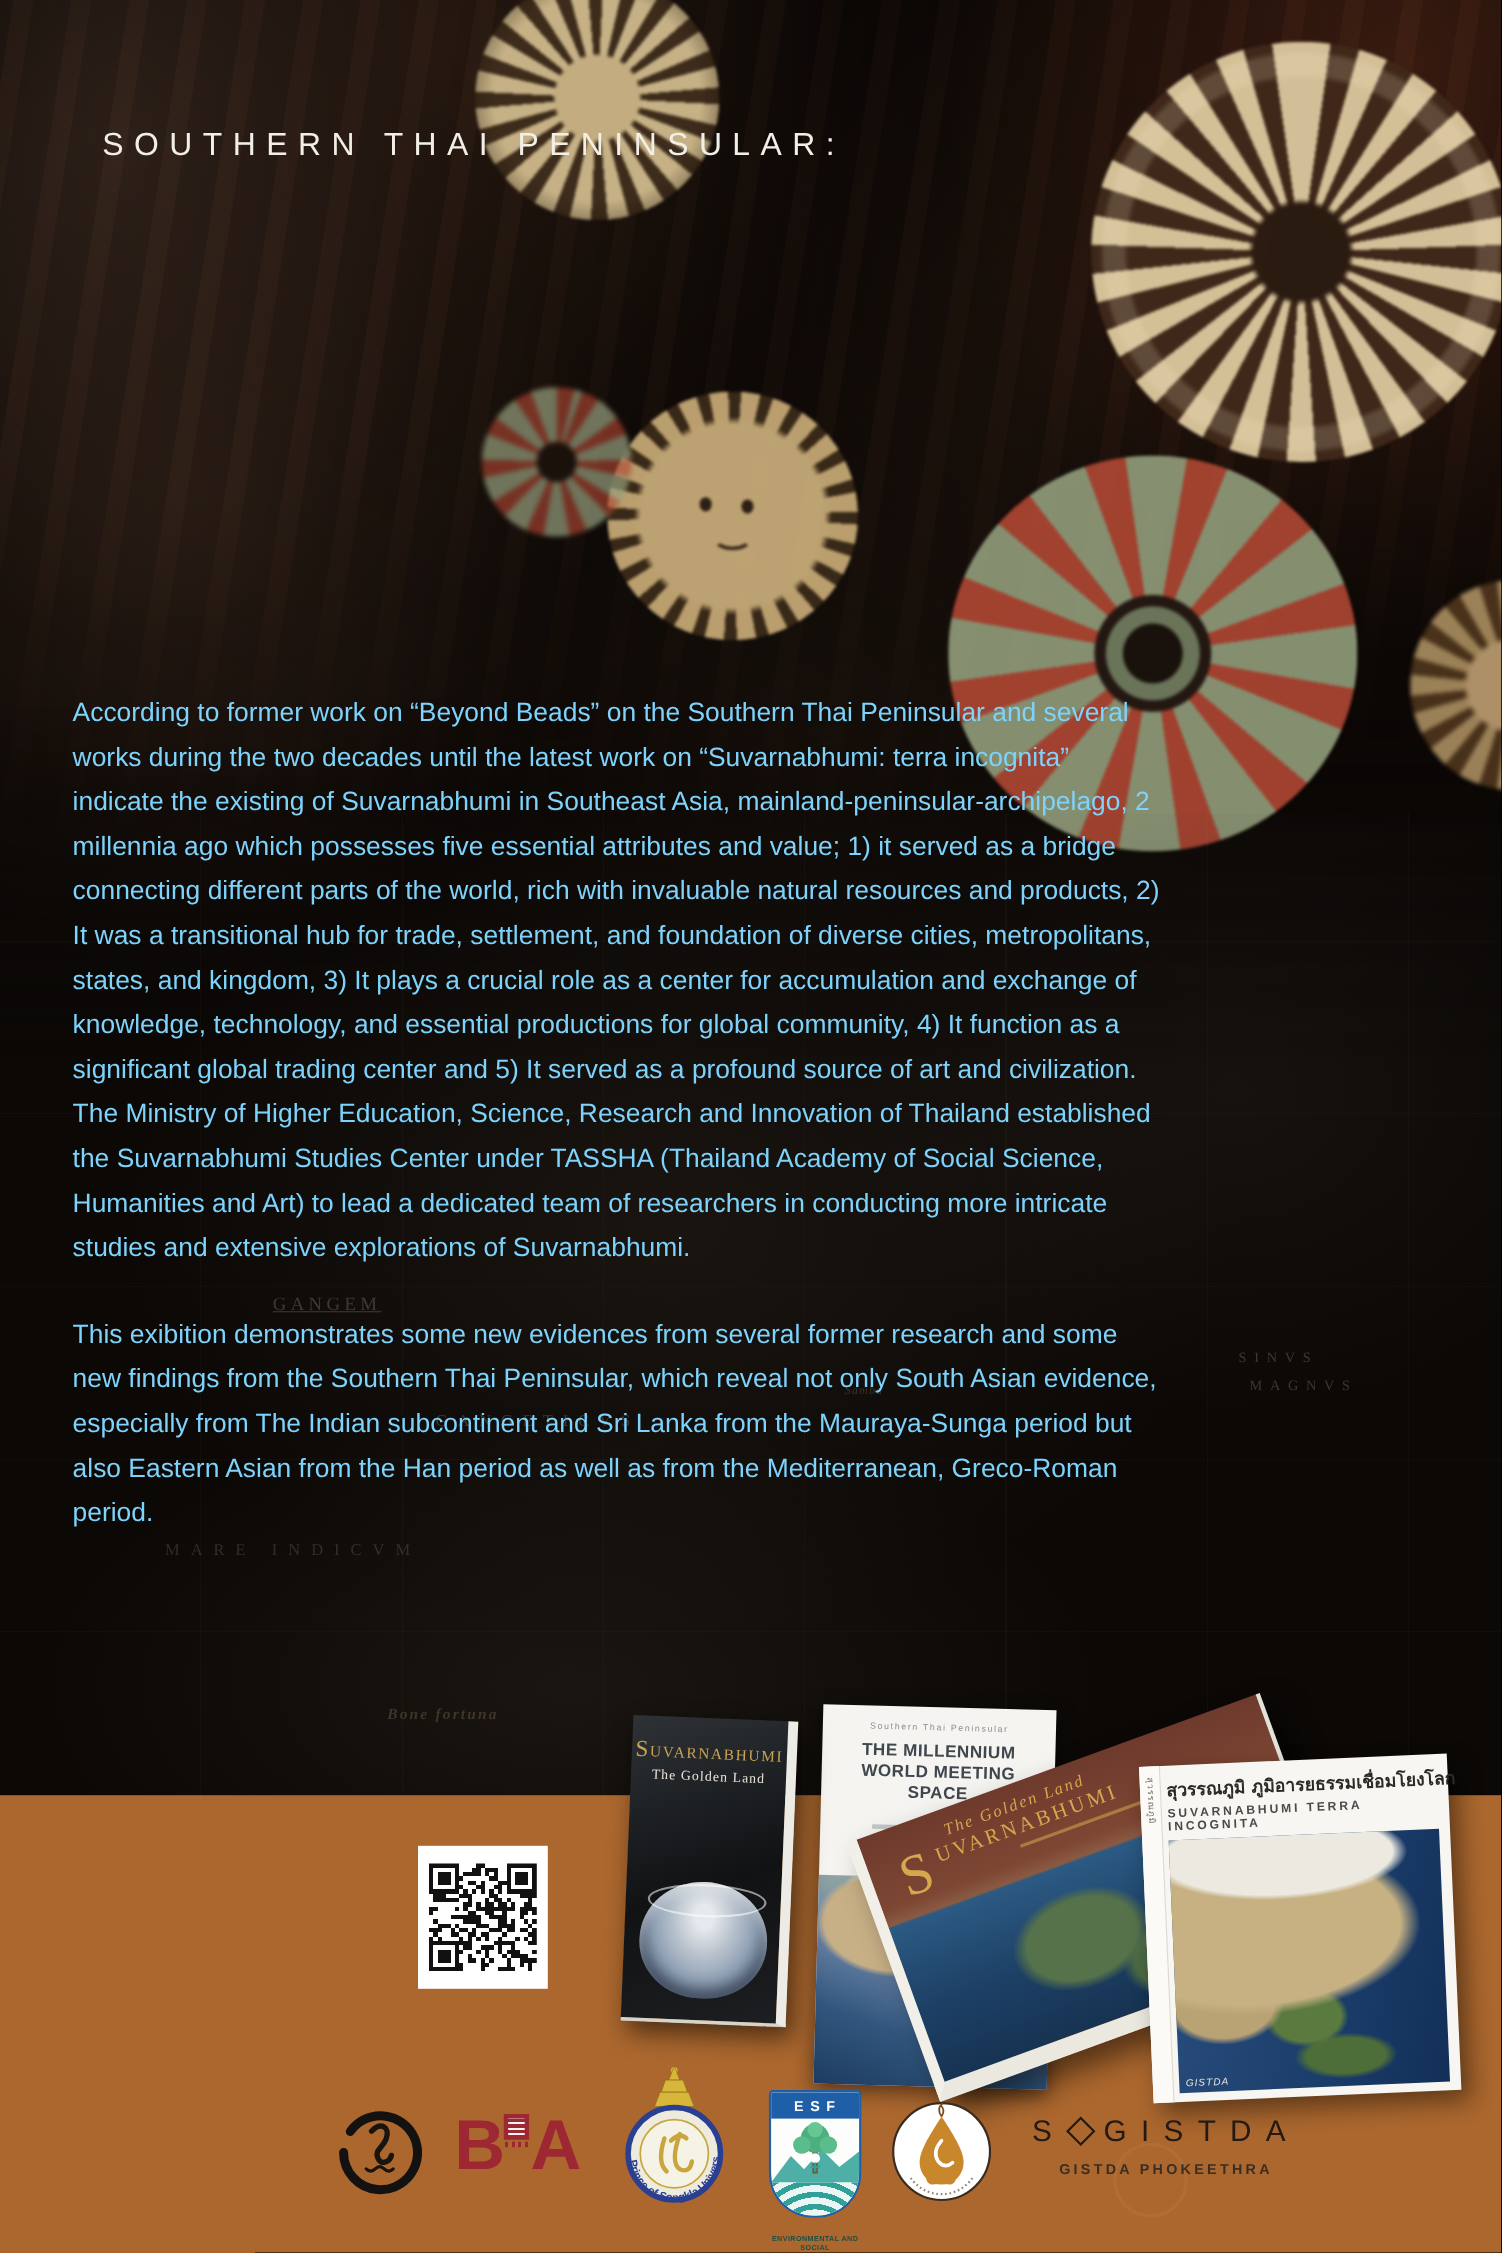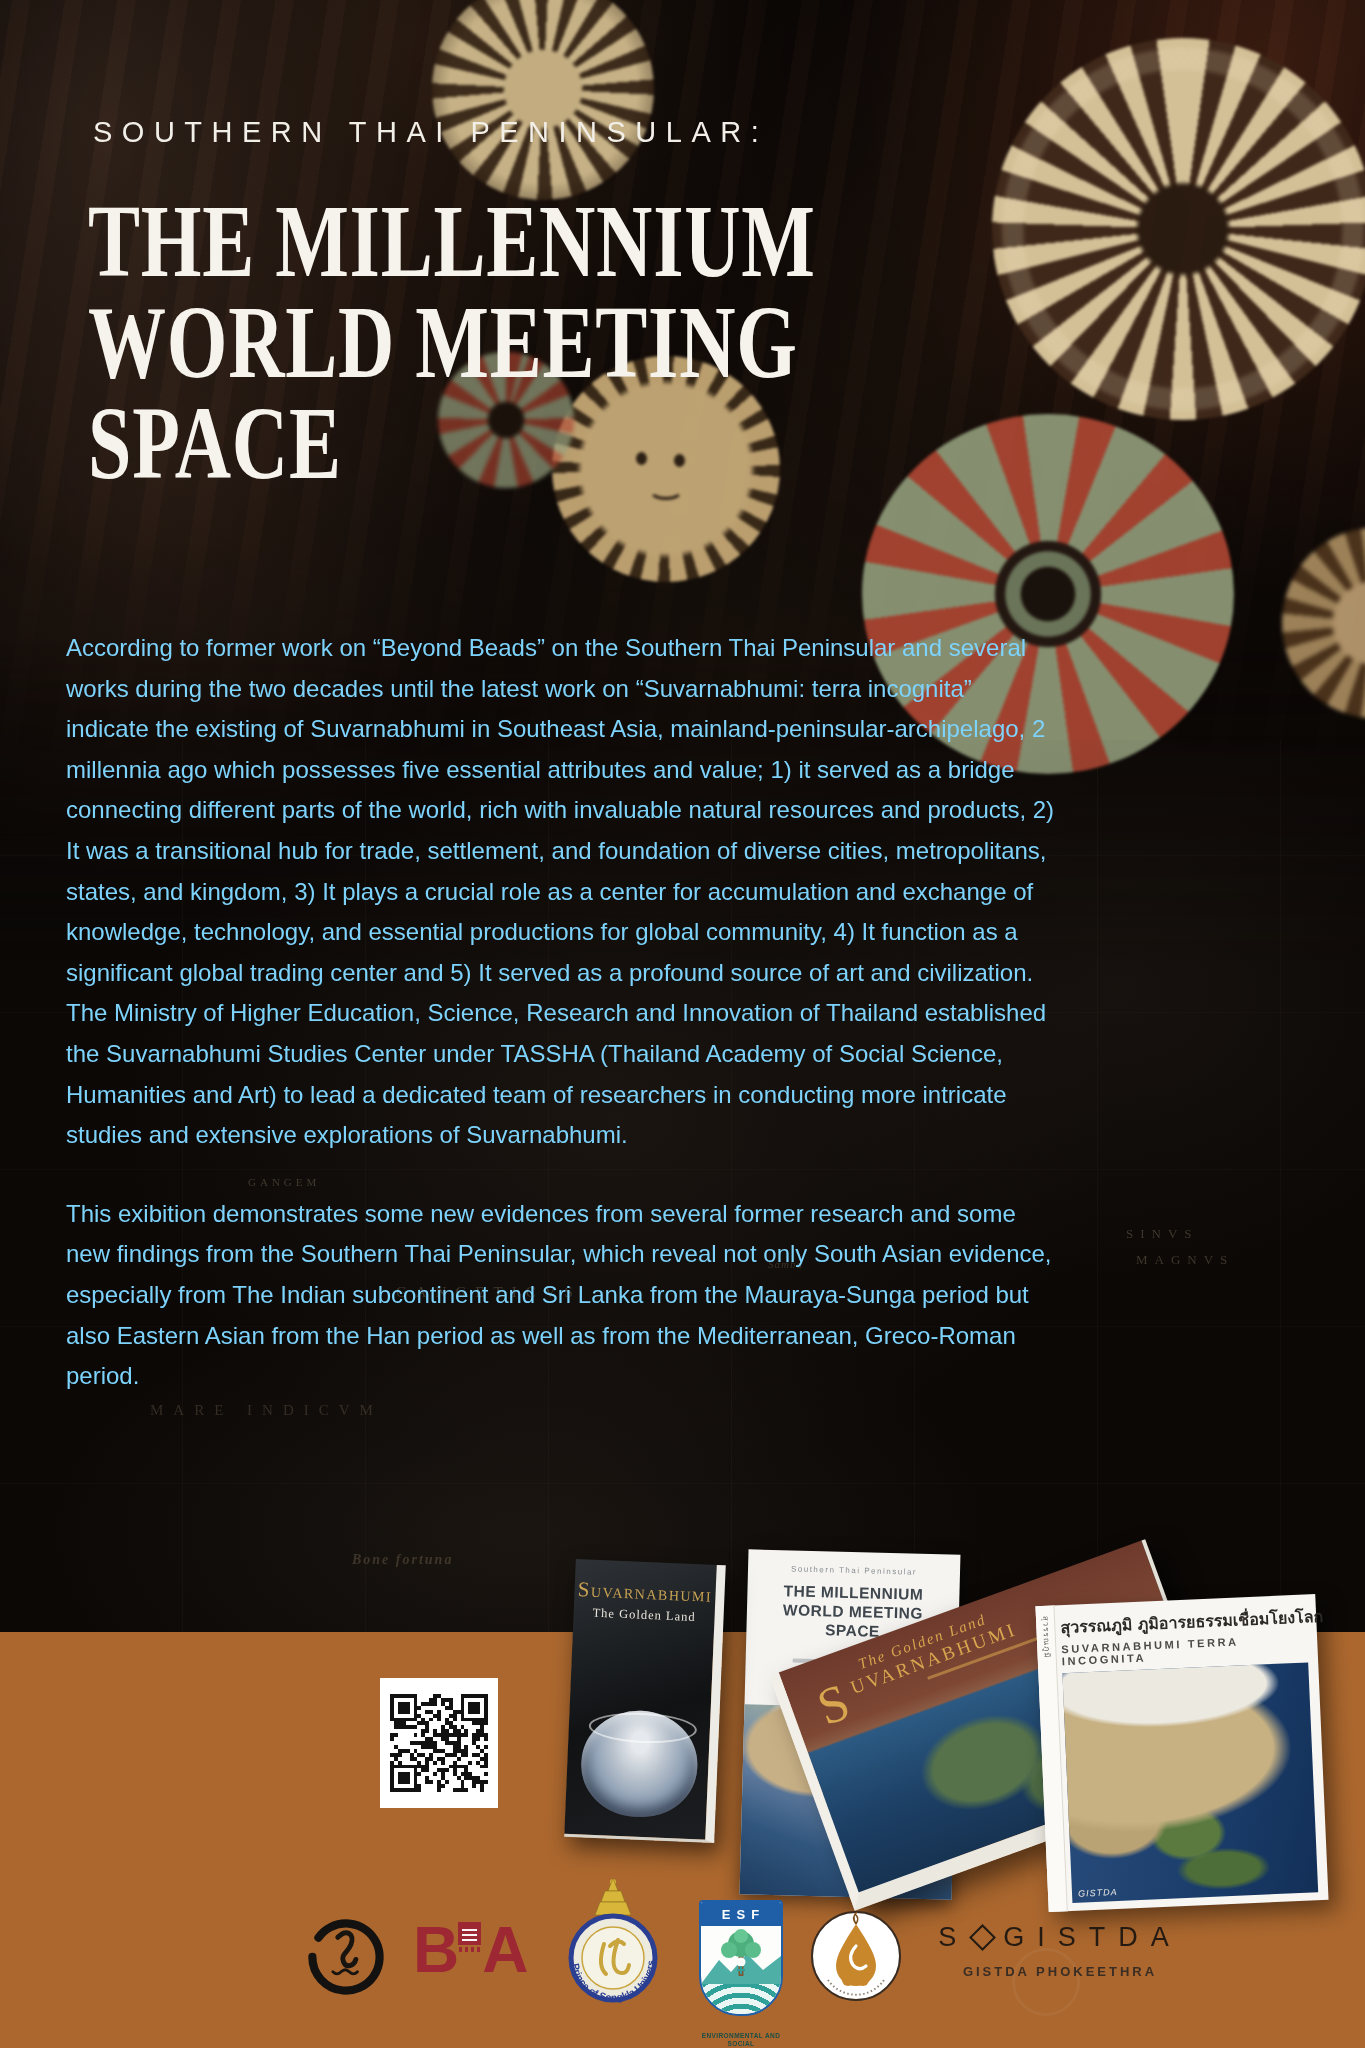--- a/index.html
+++ b/index.html
@@ -61,21 +61,21 @@
 
   
   .mapzone{position:absolute;left:0;top:740px;width:1365px;height:900px;
     background:
       radial-gradient(720px 520px at 45% 42%, rgba(60,50,40,.30), rgba(0,0,0,0) 70%),
       radial-gradient(520px 420px at 82% 28%, rgba(56,46,37,.26), rgba(0,0,0,0) 70%),
       radial-gradient(640px 330px at 38% 88%, rgba(72,62,50,.25), rgba(0,0,0,0) 75%),
       repeating-linear-gradient(90deg, rgba(0,0,0,0) 0 182px, rgba(150,130,100,.05) 182px 183px),
       repeating-linear-gradient(0deg, rgba(0,0,0,0) 0 156px, rgba(150,130,100,.04) 156px 157px);}
   .maplabel{position:absolute;font-family:"Liberation Serif",serif;color:rgba(165,148,118,.32);white-space:nowrap;}
-  .ml-0{left:248px;top:1176px;font-size:11px;letter-spacing:4px;}
+  .ml-0{left:248px;top:1176px;font-size:17px;letter-spacing:4px;text-decoration:underline;}
   .ml-1{left:1126px;top:1226px;font-size:13px;letter-spacing:7px;}
   .ml-2{left:1136px;top:1252px;font-size:13px;letter-spacing:7px;}
   .ml-3{left:396px;top:1284px;font-size:15px;letter-spacing:9px;}
   .ml-4{left:150px;top:1402px;font-size:15px;letter-spacing:10px;color:rgba(150,133,106,.27);}
   .ml-5{left:352px;top:1552px;font-size:14px;font-style:italic;letter-spacing:2px;color:rgba(140,122,96,.34);font-weight:bold;}
   .ml-6{left:768px;top:1258px;font-size:11px;font-style:italic;letter-spacing:1px;color:rgba(150,133,106,.30);}
 
   
   .eyebrow{position:absolute;left:93px;top:116px;font-size:29px;font-weight:500;letter-spacing:9.5px;
     color:#f2efe9;white-space:nowrap;}
@@ -202,25 +202,20 @@
   <div class="mapzone"></div>
   <div class="maplabel ml-0">GANGEM</div>
   <div class="maplabel ml-1">SINVS</div>
   <div class="maplabel ml-2">MAGNVS</div>
   <div class="maplabel ml-3">GANGETICVS</div>
   <div class="maplabel ml-4">MARE INDICVM</div>
   <div class="maplabel ml-5">Bone fortuna</div>
   <div class="maplabel ml-6">Samba</div>
 
   <div class="eyebrow">SOUTHERN THAI PENINSULAR:</div>
-  <div class="title">
-    <div class="title-line">THE MILLENNIUM</div>
-    <div class="title-line">WORLD MEETING</div>
-    <div class="title-line">SPACE</div>
-  </div>
 
   <div class="bodytext">
     <p>According to former work on “Beyond Beads” on the Southern Thai Peninsular and several works during the two decades until the latest work on “Suvarnabhumi: terra incognita” indicate the existing of Suvarnabhumi in Southeast Asia, mainland-peninsular-archipelago, 2 millennia ago which possesses five essential attributes and value; 1) it served as a bridge connecting different parts of the world, rich with invaluable natural resources and products, 2) It was a transitional hub for trade, settlement, and foundation of diverse cities, metropolitans, states, and kingdom, 3) It plays a crucial role as a center for accumulation and exchange of knowledge, technology, and essential productions for global community, 4) It function as a significant global trading center and 5) It served as a profound source of art and civilization. The Ministry of Higher Education, Science, Research and Innovation of Thailand established the Suvarnabhumi Studies Center under TASSHA (Thailand Academy of Social Science, Humanities and Art) to lead a dedicated team of researchers in conducting more intricate studies and extensive explorations of Suvarnabhumi.</p>
     <p>This exibition demonstrates some new evidences from several former research and some new findings from the Southern Thai Peninsular, which reveal not only South Asian evidence, especially from The Indian subcontinent and Sri Lanka from the Mauraya-Sunga period but also Eastern Asian from the Han period as well as from the Mediterranean, Greco-Roman period.</p>
   </div>
 
   <div class="band"></div>
   <div class="watermark-ring"></div>
 
   <div class="qr-card">

